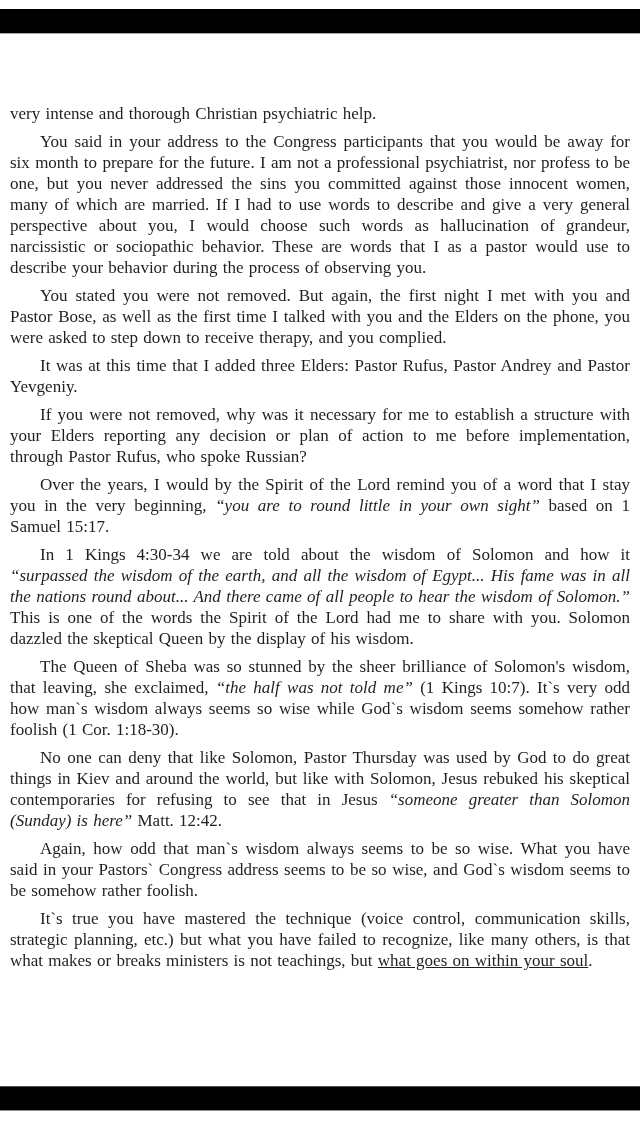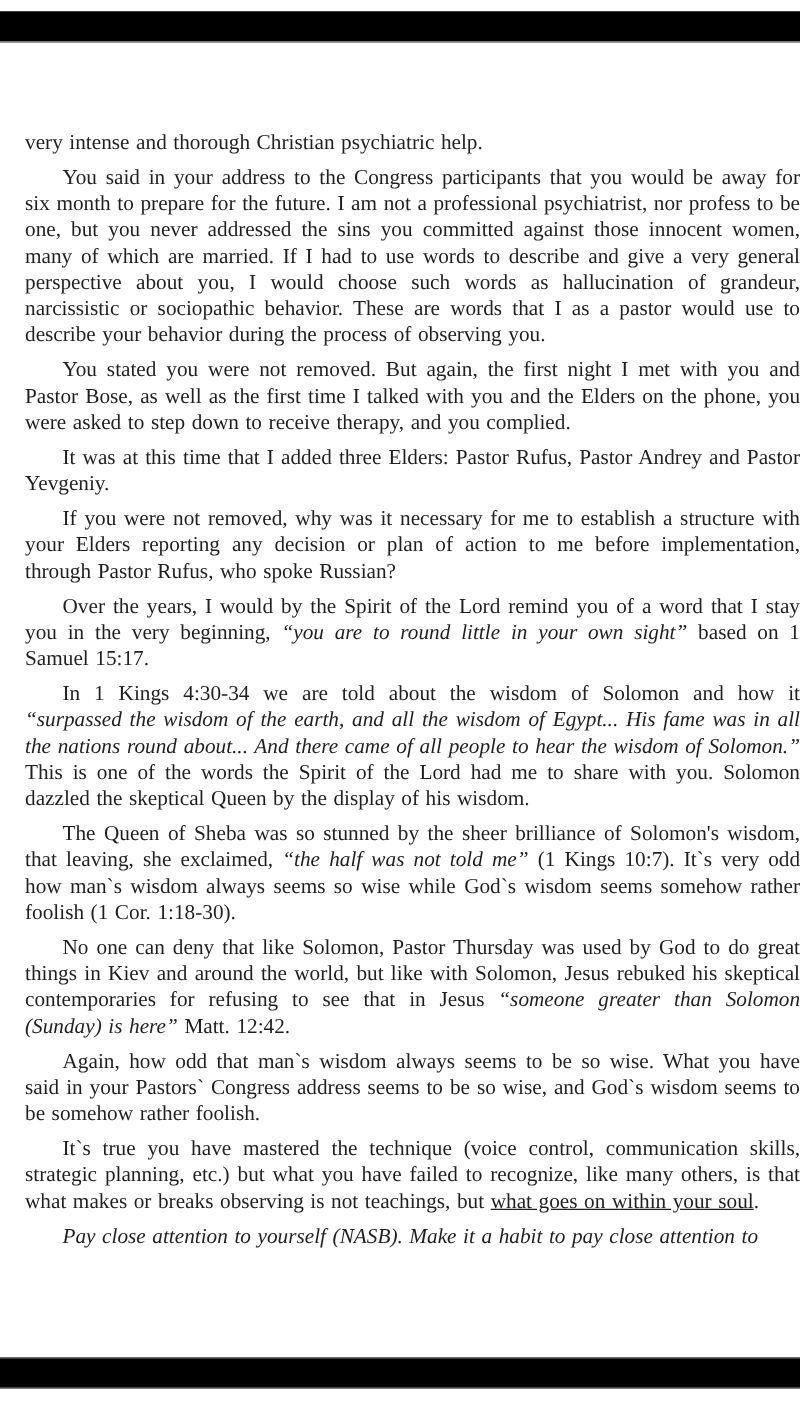--- a/index.html
+++ b/index.html
@@ -28,21 +28,21 @@
   }
   .letterbox-bar.bottom {
     top: 1086px;
     height: 23px;
     border-top: 1px solid #555555;
     border-bottom: 1px solid #8f8f8f;
   }
   .document-page {
     position: absolute;
     top: 103px;
-    left: 20px;
+    left: 10px;
     width: 620px;
     color: #1f1f1f;
   }
   .para {
     margin: 0 0 7px 0;
     font-size: 17px;
     line-height: 21px;
     text-align: justify;
     text-indent: 30px;
     word-spacing: 1px;
@@ -62,17 +62,16 @@
       <p class="para no-indent"><span>very intense and thorough Christian psychiatric help.</span></p>
       <p class="para"><span>You said in your address to the Congress participants that you would be away for six month to prepare for the future. I am not a professional psychiatrist, nor profess to be one, but you never addressed the sins you committed against those innocent women, many of which are married. If I had to use words to describe and give a very general perspective about you, I would choose such words as hallucination of grandeur, narcissistic or sociopathic behavior. These are words that I as a pastor would use to describe your behavior during the process of observing you.</span></p>
       <p class="para"><span>You stated you were not removed. But again, the first night I met with you and Pastor Bose, as well as the first time I talked with you and the Elders on the phone, you were asked to step down to receive therapy, and you complied.</span></p>
       <p class="para"><span>It was at this time that I added three Elders: Pastor Rufus, Pastor Andrey and Pastor Yevgeniy.</span></p>
       <p class="para"><span>If you were not removed, why was it necessary for me to establish a structure with your Elders reporting any decision or plan of action to me before implementation, through Pastor Rufus, who spoke Russian?</span></p>
       <p class="para"><span>Over the years, I would by the Spirit of the Lord remind you of a word that I stay you in the very beginning, </span><span class="italic">“you are to round little in your own sight”</span><span> based on 1 Samuel 15:17.</span></p>
       <p class="para"><span>In 1 Kings 4:30-34 we are told about the wisdom of Solomon and how it </span><span class="italic">“surpassed the wisdom of the earth, and all the wisdom of Egypt... His fame was in all the nations round about... And there came of all people to hear the wisdom of Solomon.”</span><span> This is one of the words the Spirit of the Lord had me to share with you. Solomon dazzled the skeptical Queen by the display of his wisdom.</span></p>
       <p class="para"><span>The Queen of Sheba was so stunned by the sheer brilliance of Solomon's wisdom, that leaving, she exclaimed, </span><span class="italic">“the half was not told me”</span><span> (1 Kings 10:7). It`s very odd how man`s wisdom always seems so wise while God`s wisdom seems somehow rather foolish (1 Cor. 1:18-30).</span></p>
       <p class="para"><span>No one can deny that like Solomon, Pastor Thursday was used by God to do great things in Kiev and around the world, but like with Solomon, Jesus rebuked his skeptical contemporaries for refusing to see that in Jesus </span><span class="italic">“someone greater than Solomon (Sunday) is here”</span><span> Matt. 12:42.</span></p>
       <p class="para"><span>Again, how odd that man`s wisdom always seems to be so wise. What you have said in your Pastors` Congress address seems to be so wise, and God`s wisdom seems to be somehow rather foolish.</span></p>
-      <p class="para"><span>It`s true you have mastered the technique (voice control, communication skills, strategic planning, etc.) but what you have failed to recognize, like many others, is that what makes or breaks observing is not teachings, but </span><span class="underline">what goes on within your soul</span><span>.</span></p>
-      <p class="para"><span class="italic">Pay close attention to yourself (NASB). Make it a habit to pay close attention to</span></p>
+      <p class="para"><span>It`s true you have mastered the technique (voice control, communication skills, strategic planning, etc.) but what you have failed to recognize, like many others, is that what makes or breaks ministers is not teachings, but </span><span class="underline">what goes on within your soul</span><span>.</span></p>
     </div>
   <div class="letterbox-bar bottom"></div>
 </div>
 
 </body></html>

